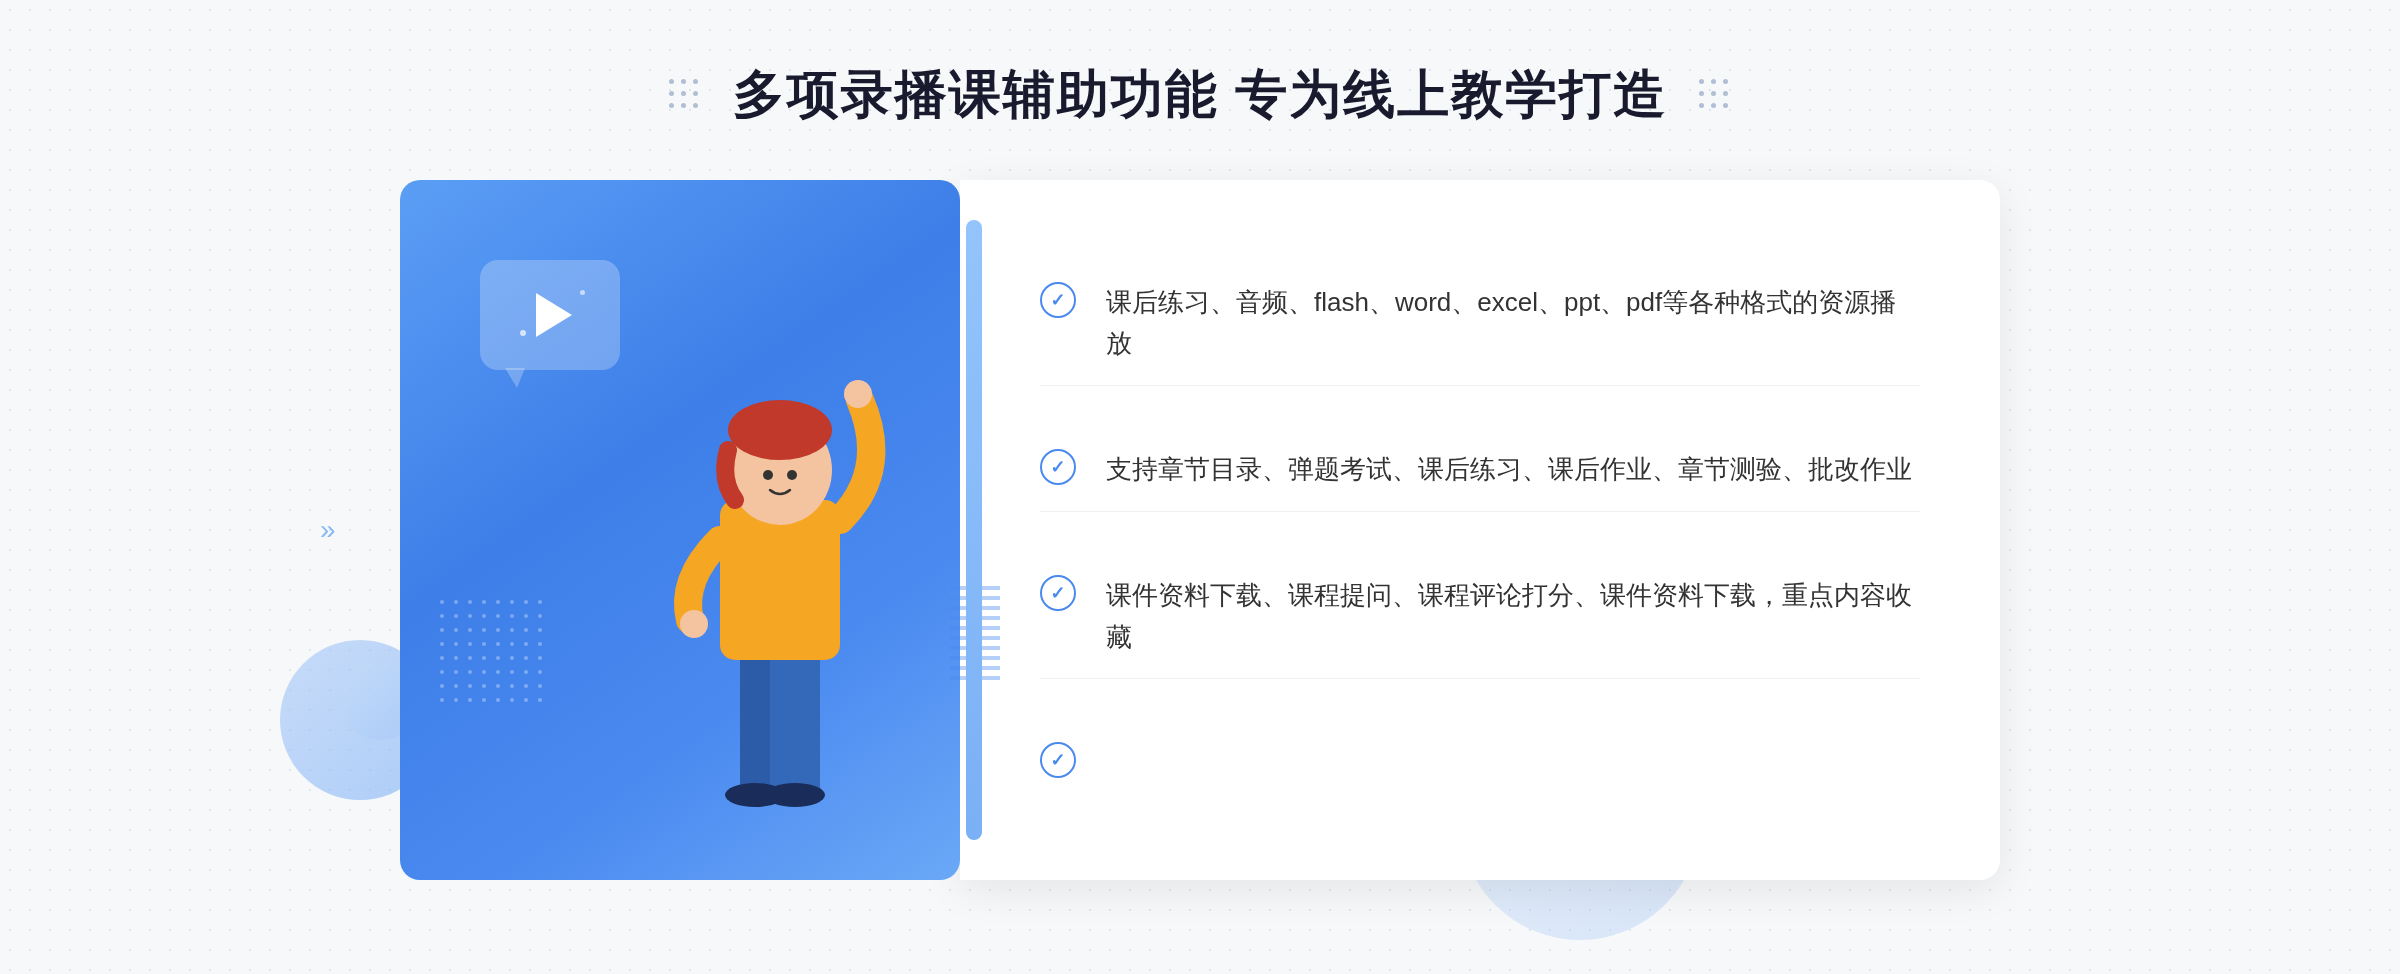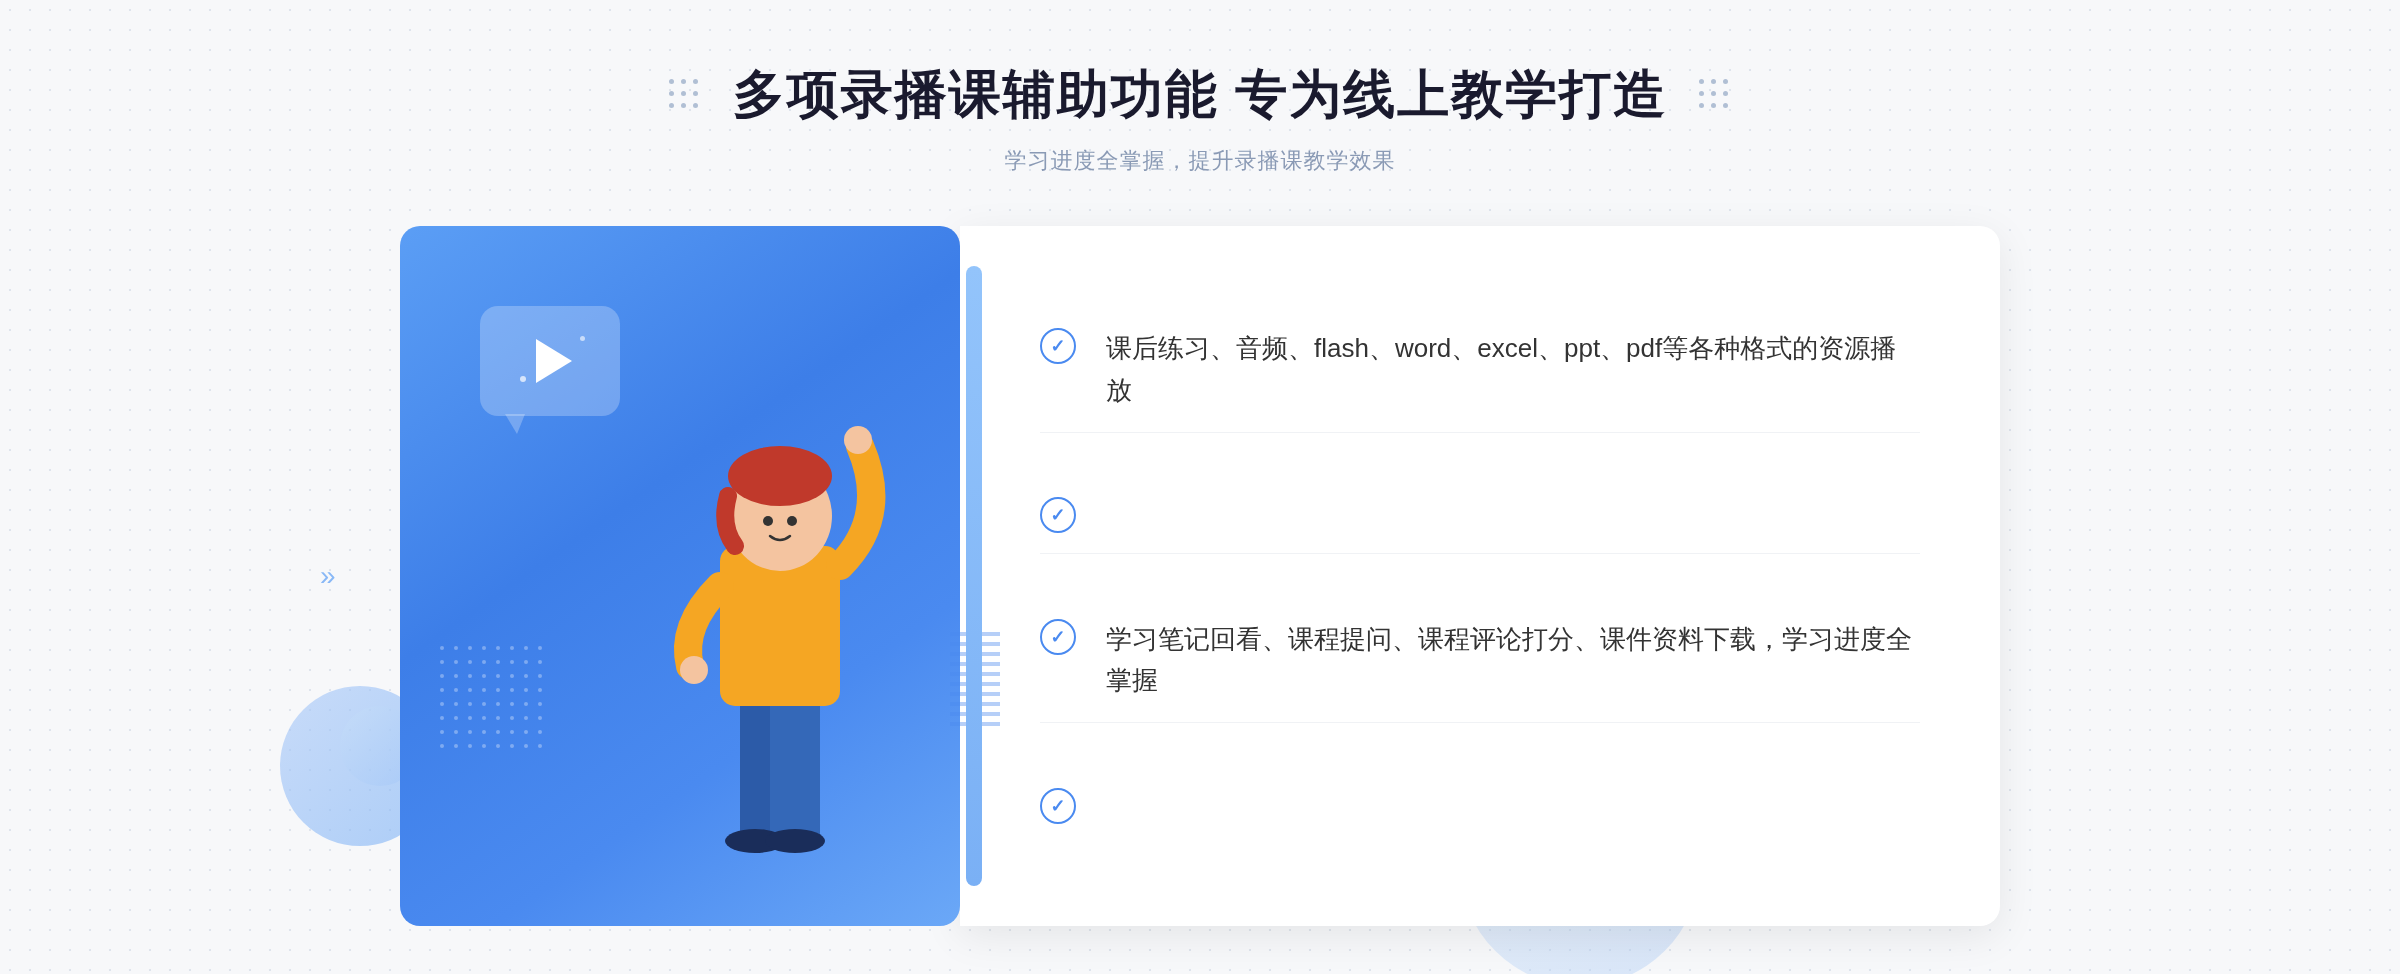--- a/index.html
+++ b/index.html
@@ -385,21 +385,20 @@
           <span></span>
         <span></span>
           <span></span>
           <span></span>
         <span></span>
           <span></span>
           <span></span>
       </div>
     </div>
 
-    <p class="sub-title">学习进度全掌握，提升录播课教学效果</p>
   </div>
 
   <div class="content-area">
 
     <div class="left-chevrons">
       <span class="chevron-arrow">»</span>
     </div>
 
     <div class="circle-decoration-1"></div>
     <div class="circle-decoration-2"></div>
@@ -521,27 +520,28 @@
         <div class="check-circle">
           <span class="check-mark">✓</span>
         </div>
         <p class="feature-text">课后练习、音频、flash、word、excel、ppt、pdf等各种格式的资源播放</p>
       </div>
 
       <div class="feature-item">
         <div class="check-circle">
           <span class="check-mark">✓</span>
         </div>
+        <p class="feature-text">支持章节目录、弹题考试、课后练习、课后作业、章节测验、批改作业</p>
       </div>
 
       <div class="feature-item">
         <div class="check-circle">
           <span class="check-mark">✓</span>
         </div>
-        <p class="feature-text">学习笔记回看、课程提问、课程评论打分、课件资料下载，学习进度全掌握</p>
+        <p class="feature-text">课件资料下载、课程提问、课程评论打分、课件资料下载，重点内容收藏</p>
       </div>
 
       <div class="feature-item">
         <div class="check-circle">
           <span class="check-mark">✓</span>
         </div>
       </div>
 
     </div>
 

